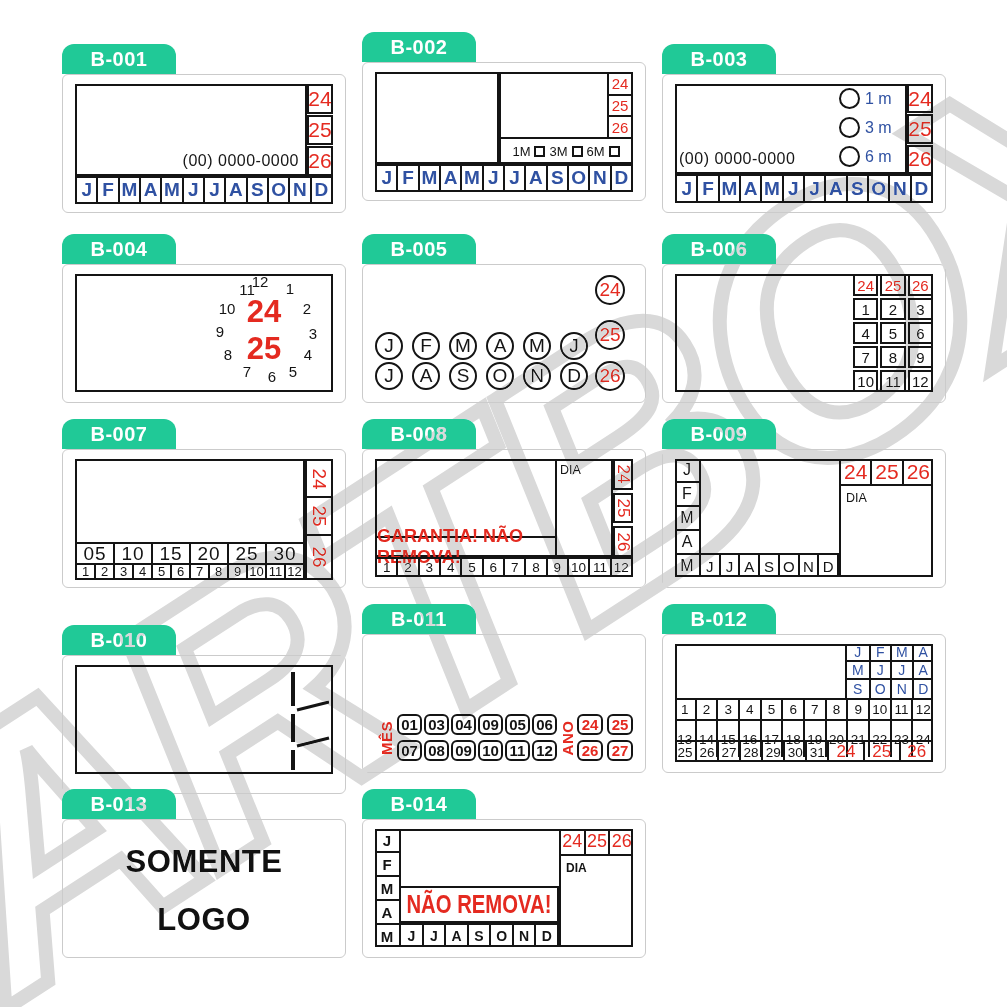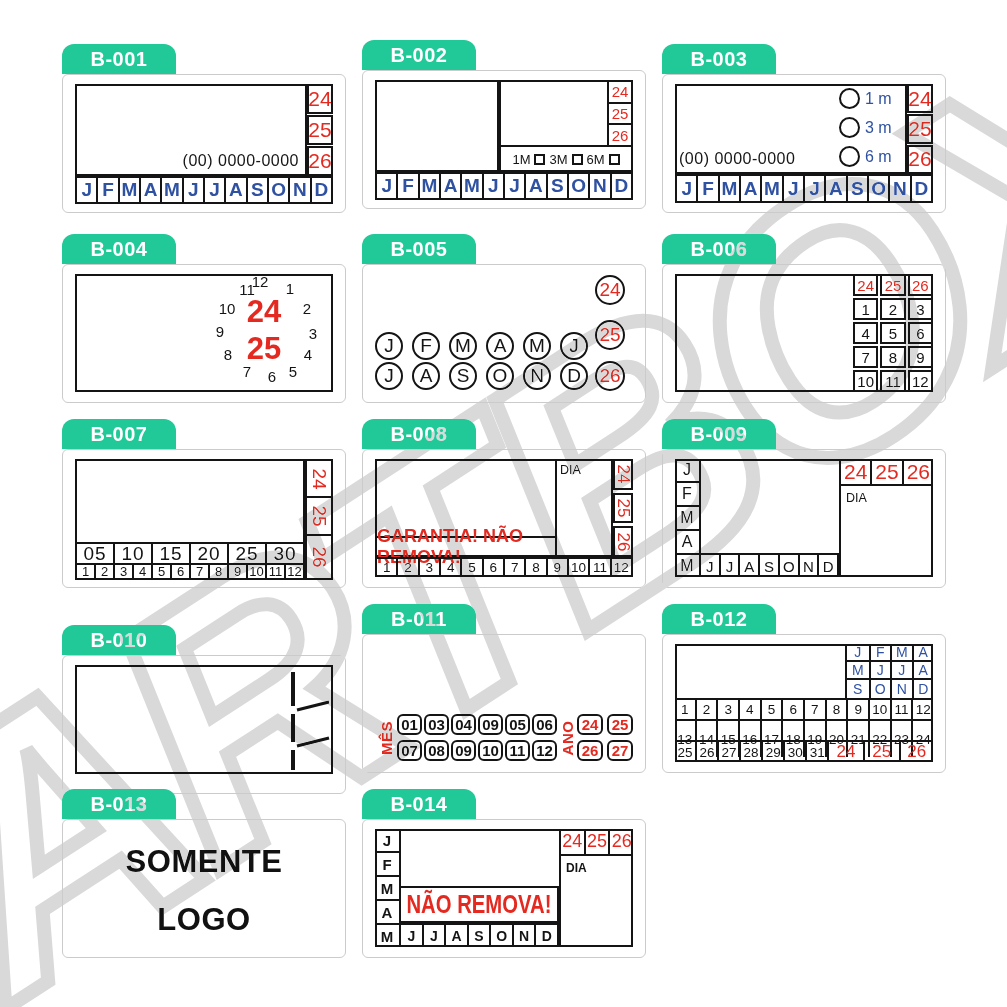--- a/index.html
+++ b/index.html
@@ -136,21 +136,21 @@
           <span>J</span>
           <span>A</span>
           <span>S</span>
           <span>O</span>
           <span>N</span>
           <span>D</span>
         </div>
     </div>
   </div>
 
-  <div class="item" style="left:362px;top:40px">
+  <div class="item" style="left:362px;top:32px">
     <div class="badge">B-002</div>
     <div class="card">
       <div class="bx" style="left:12px;top:9px;width:124px;height:92px"></div>
       <div class="bx" style="left:136px;top:9px;width:134px;height:92px"></div>
       <div class="ycol" style="left:244px;top:11px;width:24px;height:63px">
 
       <span>24</span>
           <span>25</span>
           <span>26</span>
         </div>

